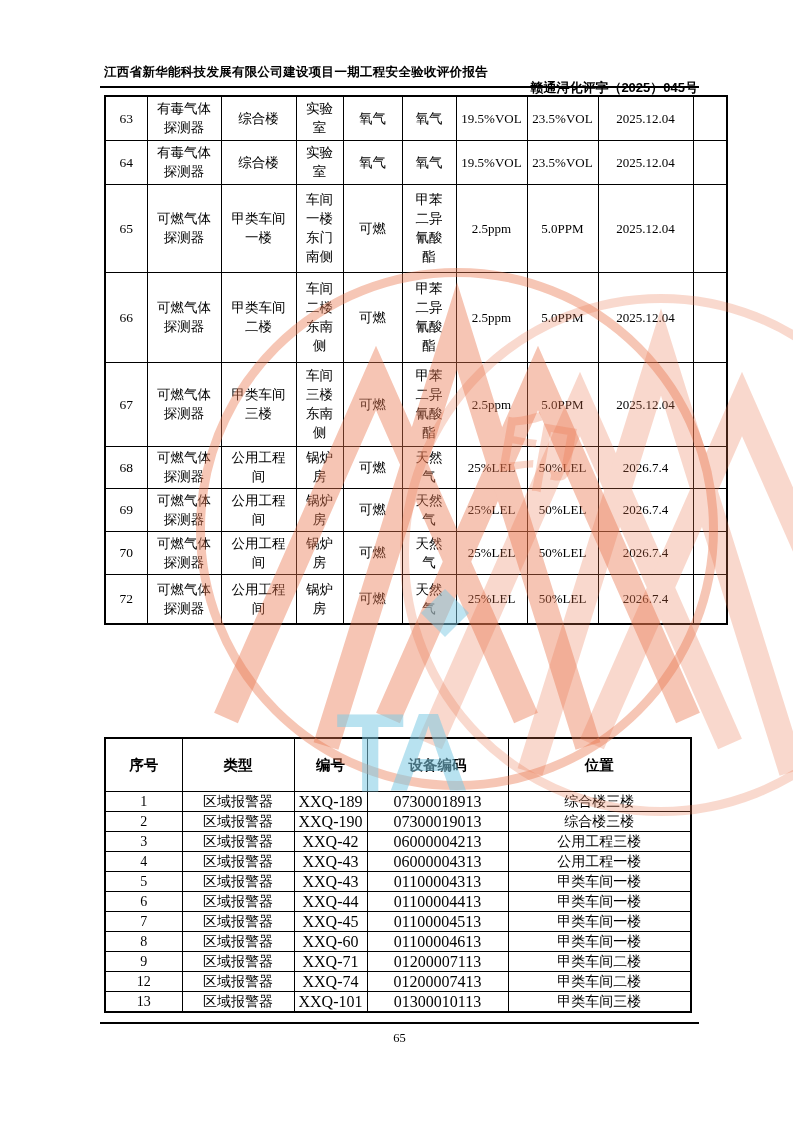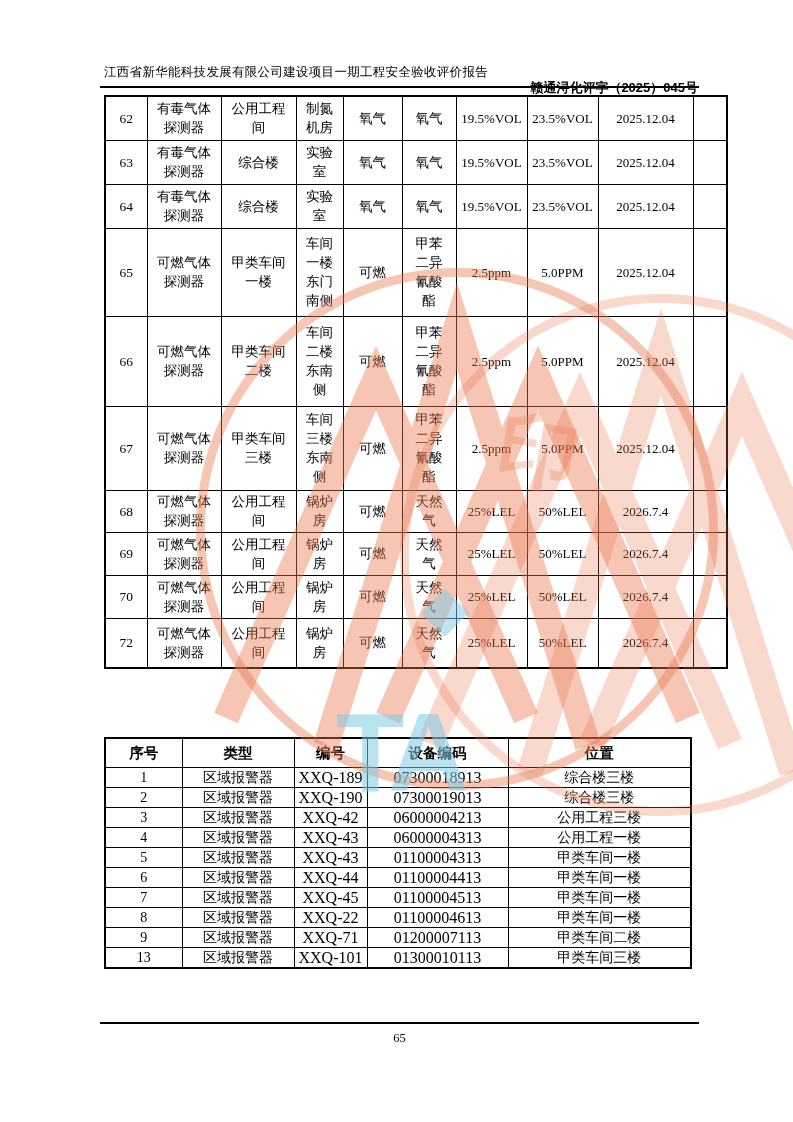--- a/index.html
+++ b/index.html
@@ -3,42 +3,42 @@
 <meta charset="utf-8">
 <style>
   html,body { margin:0; padding:0; background:#888; }
   .page {
     position:relative; width:793px; height:1122px; margin:0 auto;
     background:#ffffff; overflow:hidden;
     font-family:"Liberation Serif", serif; color:#000;
   }
   
   .hdr-left  { position:absolute; left:104px; top:64px; font-family:"Liberation Sans", sans-serif;
-               font-size:12.5px; font-weight:400; letter-spacing:.3px; }
+               font-size:12.5px; font-weight:700; letter-spacing:.3px; }
   .hdr-right { position:absolute; right:95px; top:79px; font-family:"Liberation Sans", sans-serif;
                font-size:13px;  font-weight:700; }
   .hdr-rule  { position:absolute; left:100px; top:86px; width:599px; border-top:2px solid #000; }
 
   
   table.t1 { position:absolute; left:104px; top:95px; width:622px;
              border-collapse:collapse; table-layout:fixed; text-align:center;
              font-size:13.5px; border:2px solid #000; }
   table.t1 td { border:1px solid #000; padding:0; vertical-align:middle;
                 white-space:pre-line; line-height:19px; }
   table.t1 td.num { font-size:13px; }
 
   
   .t2-title { position:absolute; left:100px; top:704px; width:599px; text-align:center;
               font-size:17.5px; font-weight:700; letter-spacing:1px; }
 
   
   table.t2 { position:absolute; left:104px; top:737px; width:586px;
              border-collapse:collapse; table-layout:fixed; text-align:center;
              font-size:14px; border:2px solid #000; }
-  table.t2 th { border:1px solid #000; height:20px; padding:4px; font-size:14.5px; font-weight:700; }
+  table.t2 th { border:1px solid #000; height:20px; padding:16px; font-size:14.5px; font-weight:700; }
   table.t2 td { border:1px solid #000; height:19px; line-height:19px; padding:0; }
   table.t2 td.code { font-size:16px; }
   table.t2 td.boldcode { font-weight:700; }
 
   
   .footer-rule { position:absolute; left:100px; top:1022px; width:599px; border-top:2px solid #000; }
   .page-num    { position:absolute; left:100px; top:1031px; width:599px; text-align:center; font-size:12.5px; }
 
   
   .wm { position:absolute; left:0; top:0; width:793px; height:1122px;
@@ -77,35 +77,20 @@
       <col style="width:47px">
         <col style="width:59px">
         <col style="width:54px">
       <col style="width:71px">
         <col style="width:71px">
         <col style="width:95px">
       <col style="width:34px">
     </colgroup>
     <tbody id="t1body">
         <tr style="height: 44px;">
-          <td>62</td>
-          <td>有毒气体
-探测器</td>
-          <td>公用工程
-间</td>
-          <td>制氮
-机房</td>
-          <td>氧气</td>
-          <td>氧气</td>
-          <td class="num">19.5%VOL</td>
-          <td class="num">23.5%VOL</td>
-          <td class="num">2025.12.04</td>
-          <td></td>
-        </tr>
-        <tr style="height: 44px;">
           <td>63</td>
           <td>有毒气体
 探测器</td>
           <td>综合楼</td>
           <td>实验
 室</td>
           <td>氧气</td>
           <td>氧气</td>
           <td class="num">19.5%VOL</td>
           <td class="num">23.5%VOL</td>
@@ -317,29 +302,36 @@
         <tr>
           <td>7</td>
           <td>区域报警器</td>
           <td class="code">XXQ-45</td>
           <td class="code">01100004513</td>
           <td>甲类车间一楼</td>
         </tr>
         <tr>
           <td>8</td>
           <td>区域报警器</td>
-          <td class="code">XXQ-22</td>
+          <td class="code">XXQ-60</td>
           <td class="code">01100004613</td>
           <td>甲类车间一楼</td>
         </tr>
         <tr>
           <td>9</td>
           <td>区域报警器</td>
           <td class="code">XXQ-71</td>
           <td class="code">01200007113</td>
+          <td>甲类车间二楼</td>
+        </tr>
+        <tr>
+          <td>12</td>
+          <td>区域报警器</td>
+          <td class="code">XXQ-74</td>
+          <td class="code">01200007413</td>
           <td>甲类车间二楼</td>
         </tr>
         <tr>
           <td>13</td>
           <td>区域报警器</td>
           <td class="code">XXQ-101</td>
           <td class="code">01300010113</td>
           <td>甲类车间三楼</td>
         </tr>
       </tbody>

